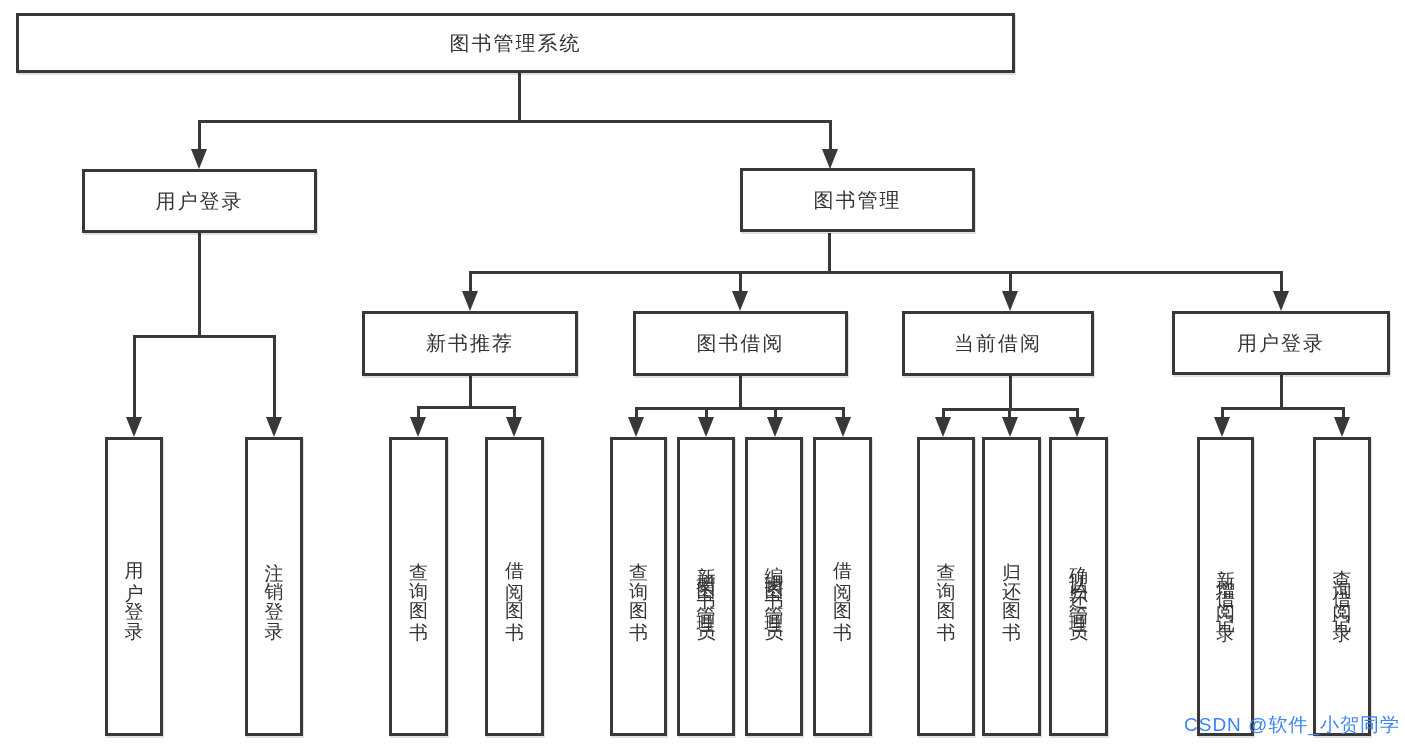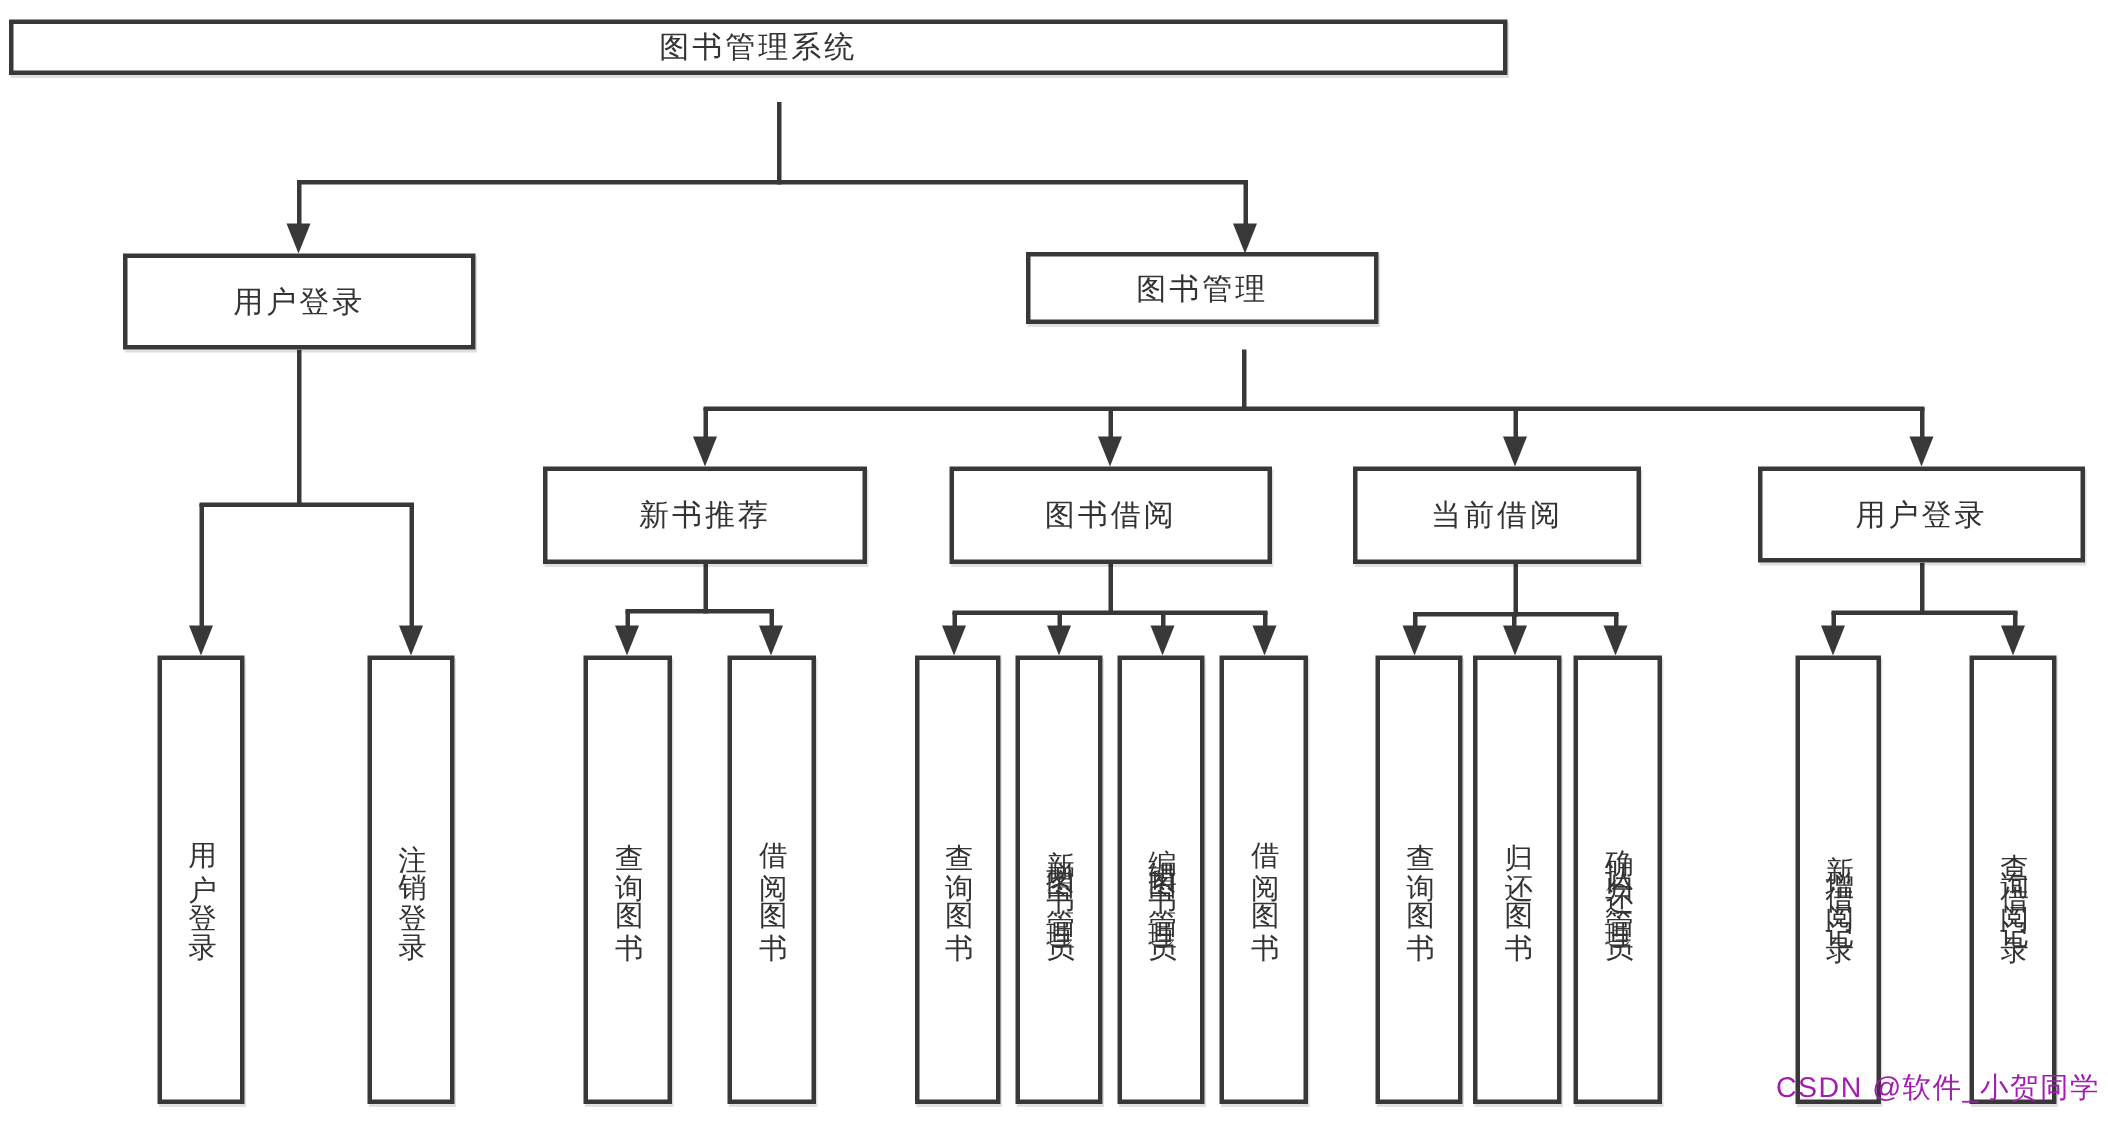--- a/index.html
+++ b/index.html
@@ -29,21 +29,21 @@
     text-orientation:mixed;
     white-space:nowrap;
   }
   .s20 span{letter-spacing:20px;}
   .s10 span{letter-spacing:11px;}
   .s8 span{letter-spacing:8px;}
   .watermark{
     position:absolute;
     left:1184px;top:712px;
     z-index:3;
-    color:#a21caf;
+    color:#3b82f6;
     font-size:19px;
     letter-spacing:1px;
     white-space:nowrap;
   }
 </style>
 </head>
 <body>
 
 <div class="canvas">
 
@@ -104,24 +104,24 @@
 
       <rect x="1280" y="375" width="3" height="35"></rect>
       <rect x="1221" y="407" width="124" height="3"></rect>
       <rect x="1221" y="408" width="3" height="13"></rect>
       <rect x="1342" y="408" width="3" height="13"></rect>
       <polygon points="1214,417 1230,417 1222,437"></polygon>
       <polygon points="1334,417 1350,417 1342,437"></polygon>
     </g>
   </svg>
 
-  <div class="node" style="left:6px;top:13px;width:999px;height:37px">图书管理系统</div>
+  <div class="node" style="left:16px;top:13px;width:999px;height:60px">图书管理系统</div>
 
   <div class="node" style="left:82px;top:169px;width:235px;height:64px">用户登录</div>
-  <div class="node" style="left:684px;top:168px;width:235px;height:48px">图书管理</div>
+  <div class="node" style="left:740px;top:168px;width:235px;height:64px">图书管理</div>
 
   <div class="node" style="left:362px;top:311px;width:216px;height:65px">新书推荐</div>
   <div class="node" style="left:633px;top:311px;width:215px;height:65px">图书借阅</div>
   <div class="node" style="left:902px;top:311px;width:192px;height:65px">当前借阅</div>
   <div class="node" style="left:1172px;top:311px;width:218px;height:64px">用户登录</div>
 
   <div class="node leaf s20" style="left:105px;top:437px;width:58px;height:299px">
     <span>用户登录</span>
   </div>
   <div class="node leaf s20" style="left:245px;top:437px;width:58px;height:299px">

